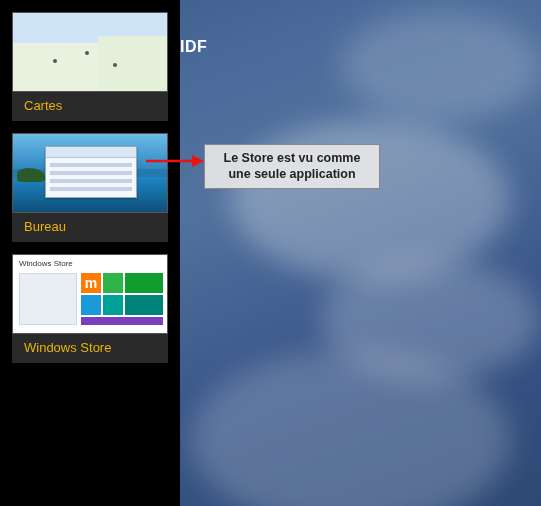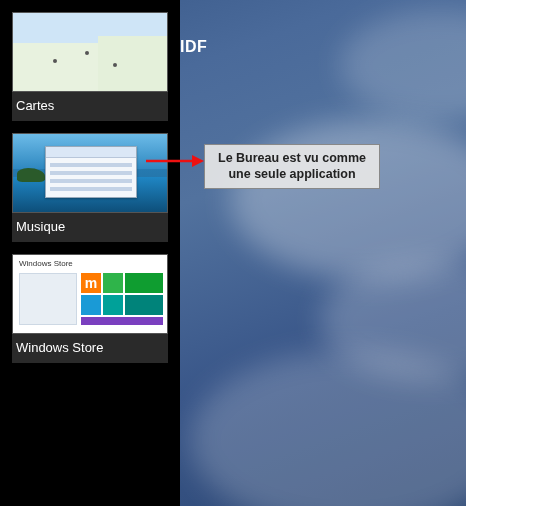--- a/index.html
+++ b/index.html
@@ -1,17 +1,17 @@
 <!DOCTYPE html>
 <html><head>
 <meta charset="utf-8">
 <style>
   * { margin: 0; padding: 0; box-sizing: border-box; }
   html, body { width: 541px; height: 506px; overflow: hidden; font-family: "Segoe UI", Arial, sans-serif; }
-  .root { position: relative; width: 466px; height: 506px; }
+  .root { position: relative; width: 541px; height: 506px; }
   .bg {
     position: absolute; inset: 0;
     background: linear-gradient(160deg, #3a5a8a 0%, #4a6a9a 20%, #52729e 40%, #385588 70%, #2e4975 100%);
     overflow: hidden;
   }
   .cloud {
     position: absolute; background: rgba(255,255,255,0.28);
     border-radius: 50%; filter: blur(14px);
   }
   .c1 { width: 280px; height: 160px; top: 120px; left: 230px; }
@@ -31,21 +31,21 @@
   }
   .tile {
     width: 156px; margin-bottom: 12px; cursor: pointer;
     background: #2a2a2a;
   }
   .thumb {
     width: 156px; height: 80px; border: 1px solid #555; position: relative; overflow: hidden;
     display: block;
   }
   .label {
-    color: #ffffff; font-size: 13px; padding: 6px 4px 8px 4px; background: #2a2a2a;
+    color: #eab308; font-size: 13px; padding: 6px 4px 8px 12px; background: #2a2a2a;
   }
 
   
   .thumb-map { background: linear-gradient(180deg, #eef6fc 0%, #e8f2ea 55%, #e5efe0 100%); }
   .thumb-map .sea { position:absolute; left:0; top:0; width:100%; height:48%; background:#cfe5f7; }
   .thumb-map .land1 { position:absolute; left:0; top:38%; width:70%; height:62%; background:#e8f2df; }
   .thumb-map .land2 { position:absolute; right:0; top:30%; width:45%; height:70%; background:#e4f0da; }
   .thumb-map .dot { position:absolute; width:4px; height:4px; background:#555; border-radius:50%; }
 
   
@@ -134,21 +134,21 @@
         <span class="sky"></span>
           <span class="sea2"></span>
           <span class="island"></span>
         <span class="win">
             <span class="row r1"></span>
             <span class="row r2"></span>
             <span class="row r3"></span>
             <span class="row r4"></span>
           </span>
       </span>
-      <div class="label">Musique</div>
+      <div class="label">Bureau</div>
     </div>
 
 
     <div class="tile">
       <span class="thumb thumb-store">
         <span class="hdr">Windows Store</span>
         <span class="shot"></span>
         <span class="sq o1"></span>
           <span class="m">m</span>
         <span class="sq g1"></span>
@@ -162,16 +162,16 @@
     </div>
 
   </div>
 
   <svg class="arrow" viewBox="0 0 58 14">
     <line x1="0" y1="7" x2="48" y2="7" stroke="#e11" stroke-width="2.5"></line>
     <polygon points="58,7 46,1 46,13" fill="#e11"></polygon>
   </svg>
 
   <div class="callout">
-    <span>Le Bureau est vu comme une seule application</span>
+    <span>Le Store est vu comme une seule application</span>
   </div>
 
 </div>
 
 </body></html>

